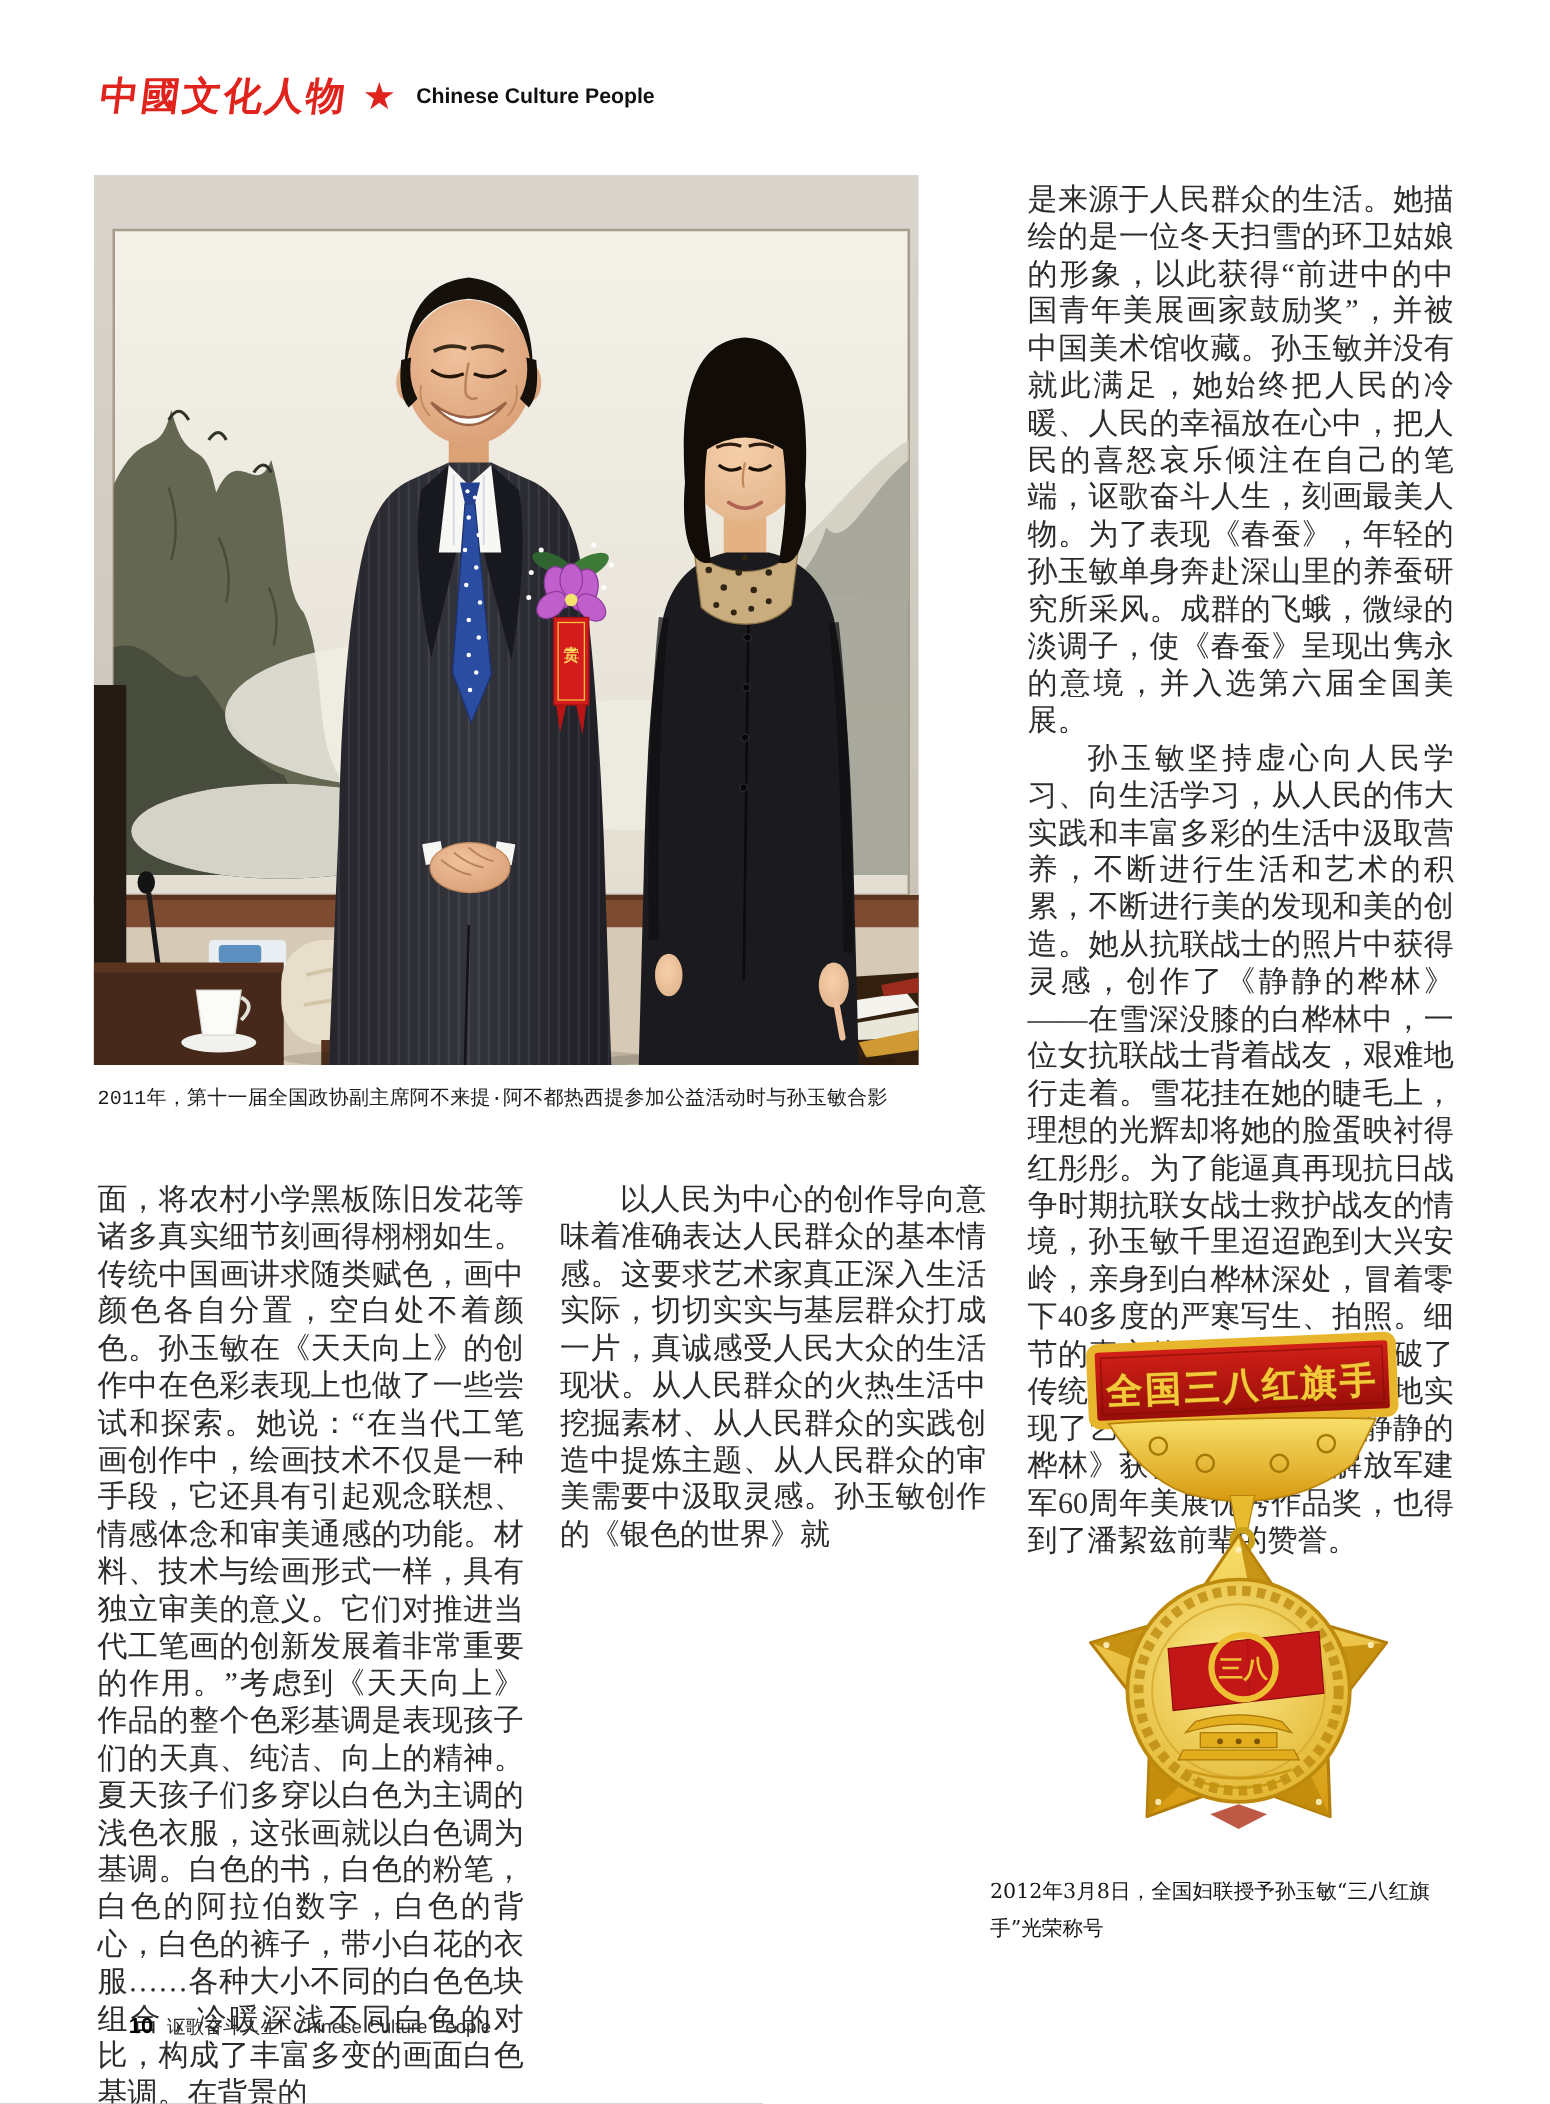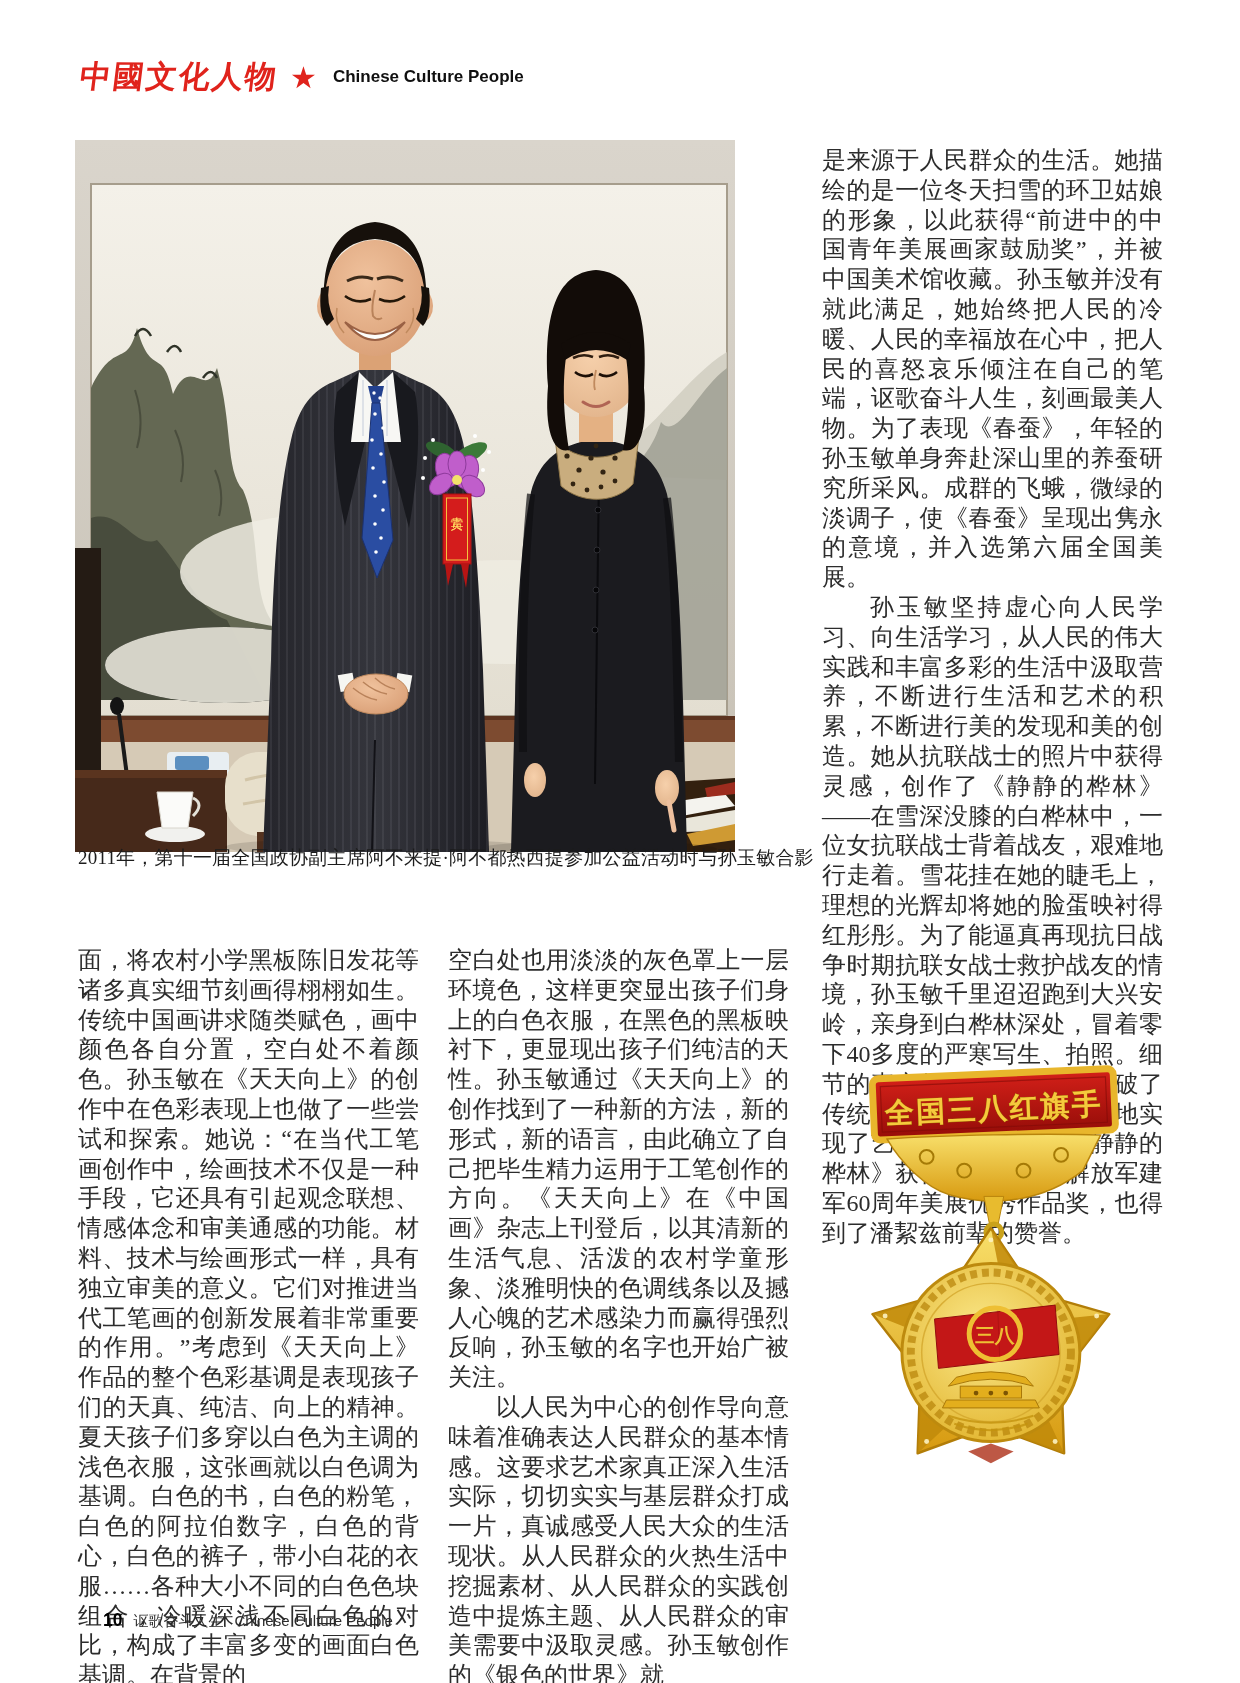--- a/index.html
+++ b/index.html
@@ -7,22 +7,22 @@
         font-family:"Liberation Serif","DejaVu Serif",serif;overflow:hidden;}
   
   .header{position:absolute;left:80px;top:56px;display:flex;align-items:center;}
   .logo-cn{font-family:"DejaVu Serif",serif;font-weight:bold;font-size:31px;color:#e0231c;
            letter-spacing:2px;transform:skewX(-7deg);}
   .logo-star{color:#e0231c;font-size:30px;margin:0 16px 0 12px;}
   .logo-en{font-family:"Liberation Sans","DejaVu Sans",sans-serif;font-weight:bold;font-size:17px;color:#101010;}
   
   .photo{position:absolute;left:75px;top:140px;width:660px;height:712px;}
   .photo svg{display:block;}
-  .photo-caption{position:absolute;left:78px;top:845px;width:668px;font-size:19px;color:#1c1c1c;
-                 font-family:Liberation Serif, serif;letter-spacing:.2px;white-space:nowrap;}
+  .photo-caption{position:absolute;left:78px;top:868px;width:668px;font-size:16px;color:#1c1c1c;
+                 font-family:Liberation Mono, monospace;letter-spacing:.2px;white-space:nowrap;}
   
   .col{position:absolute;width:341px;font-size:24px;line-height:29.8px;text-align:justify;
        color:#2c2c2c;text-justify:inter-character;}
   .col p{margin:0;}
   .col p.indent{text-indent:2em;}
   #col1{left:78px;top:946px;}
   #col2{left:448px;top:946px;}
   #col3{left:822px;top:146px;}
   
   .medal{position:absolute;left:788px;top:1060px;width:385px;height:425px;}
@@ -249,21 +249,20 @@
       </g>
     </svg>
   </div>
 
   <div class="photo-caption">2011年，第十一届全国政协副主席阿不来提·阿不都热西提参加公益活动时与孙玉敏合影</div>
 
   <div class="col" id="col1">
       <p>面，将农村小学黑板陈旧发花等诸多真实细节刻画得栩栩如生。传统中国画讲求随类赋色，画中颜色各自分置，空白处不着颜色。孙玉敏在《天天向上》的创作中在色彩表现上也做了一些尝试和探索。她说：“在当代工笔画创作中，绘画技术不仅是一种手段，它还具有引起观念联想、情感体念和审美通感的功能。材料、技术与绘画形式一样，具有独立审美的意义。它们对推进当代工笔画的创新发展着非常重要的作用。”考虑到《天天向上》作品的整个色彩基调是表现孩子们的天真、纯洁、向上的精神。夏天孩子们多穿以白色为主调的浅色衣服，这张画就以白色调为基调。白色的书，白色的粉笔，白色的阿拉伯数字，白色的背心，白色的裤子，带小白花的衣服……各种大小不同的白色色块组合，冷暖深浅不同白色的对比，构成了丰富多变的画面白色基调。在背景的</p>
     </div>
   <div class="col" id="col2">
-      <p>空白处也用淡淡的灰色罩上一层环境色，这样更突显出孩子们身上的白色衣服，在黑色的黑板映衬下，更显现出孩子们纯洁的天性。孙玉敏通过《天天向上》的创作找到了一种新的方法，新的形式，新的语言，由此确立了自己把毕生精力运用于工笔创作的方向。《天天向上》在《中国画》杂志上刊登后，以其清新的生活气息、活泼的农村学童形象、淡雅明快的色调线条以及撼人心魄的艺术感染力而赢得强烈反响，孙玉敏的名字也开始广被关注。</p>
       <p class="indent">以人民为中心的创作导向意味着准确表达人民群众的基本情感。这要求艺术家真正深入生活实际，切切实实与基层群众打成一片，真诚感受人民大众的生活现状。从人民群众的火热生活中挖掘素材、从人民群众的实践创造中提炼主题、从人民群众的审美需要中汲取灵感。孙玉敏创作的《银色的世界》就</p>
     </div>
   <div class="col" id="col3">
       <p>是来源于人民群众的生活。她描绘的是一位冬天扫雪的环卫姑娘的形象，以此获得“前进中的中国青年美展画家鼓励奖”，并被中国美术馆收藏。孙玉敏并没有就此满足，她始终把人民的冷暖、人民的幸福放在心中，把人民的喜怒哀乐倾注在自己的笔端，讴歌奋斗人生，刻画最美人物。为了表现《春蚕》，年轻的孙玉敏单身奔赴深山里的养蚕研究所采风。成群的飞蛾，微绿的淡调子，使《春蚕》呈现出隽永的意境，并入选第六届全国美展。</p>
       <p class="indent">孙玉敏坚持虚心向人民学习、向生活学习，从人民的伟大实践和丰富多彩的生活中汲取营养，不断进行生活和艺术的积累，不断进行美的发现和美的创造。她从抗联战士的照片中获得灵感，创作了《静静的桦林》——在雪深没膝的白桦林中，一位女抗联战士背着战友，艰难地行走着。雪花挂在她的睫毛上，理想的光辉却将她的脸蛋映衬得红彤彤。为了能逼真再现抗日战争时期抗联女战士救护战友的情境，孙玉敏千里迢迢跑到大兴安岭，亲身到白桦林深处，冒着零下40多度的严寒写生、拍照。细节的真实使孙玉敏的创作突破了传统工笔画的题材，并成功地实现了艺术语言的转换。《静静的桦林》获得了中国人民解放军建军60周年美展优秀作品奖，也得到了潘絜兹前辈的赞誉。</p>
     </div>
 
   <div class="medal">
     <svg viewBox="0 0 385 430" width="385" height="425">
       <defs>
@@ -334,20 +333,21 @@
           <circle cx="203" cy="182" r="2.5"></circle>
             <circle cx="310" cy="259" r="2.5"></circle>
             <circle cx="268" cy="386" r="2.5"></circle>
           <circle cx="138" cy="386" r="2.5"></circle>
             <circle cx="96" cy="259" r="2.5"></circle>
         </g>
       </g>
     </svg>
   </div>
 
+  <div class="medal-caption">2012年3月8日，全国妇联授予孙玉敏“三八红旗手”光荣称号</div>
 
   <div class="footer">
     <span class="pg">10</span>
     <span>讴歌奋斗人生</span>
     <span>Chinese Culture People</span>
   </div>
 
 </div>
 
 </body></html>

